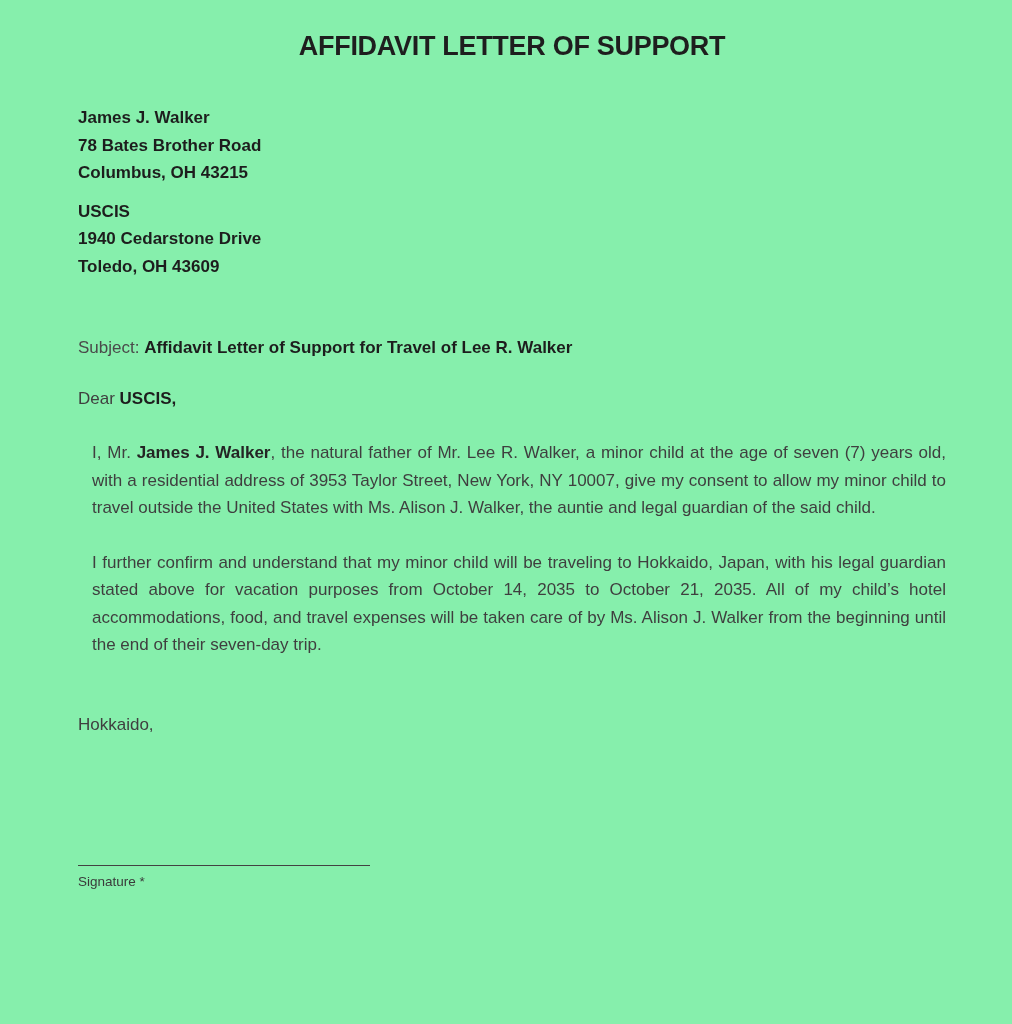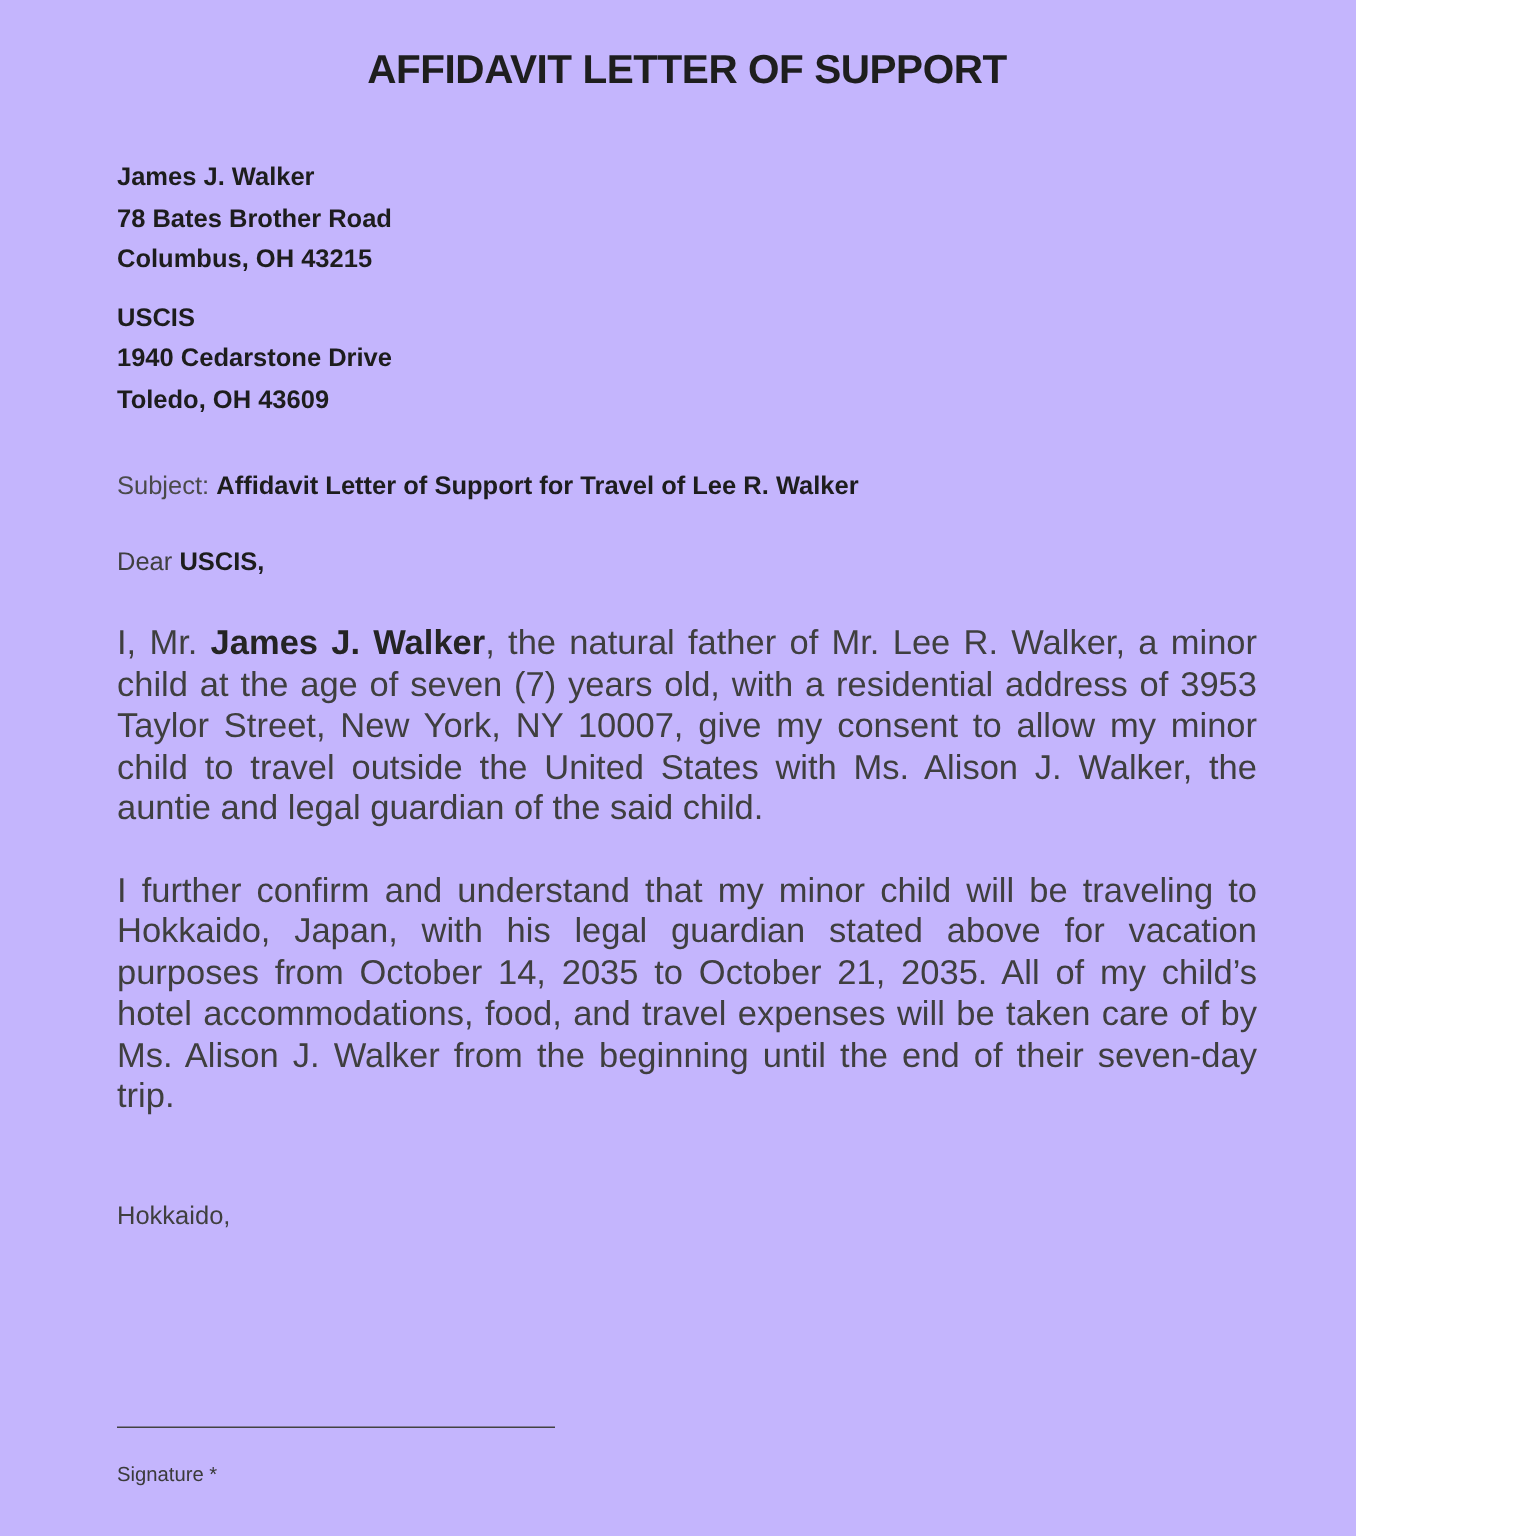--- a/index.html
+++ b/index.html
@@ -5,64 +5,65 @@
   * { margin: 0; padding: 0; box-sizing: border-box; }
   html, body { background: #ffffff; }
   body {
     width: 1012px;
     height: 1024px;
     font-family: "Liberation Sans", sans-serif;
     color: #3f3f3f;
     overflow: hidden;
   }
   .page {
-    width: 904px;
+    width: 1012px;
     height: 1024px;
-    background: #c4b5fd;
+    background: #86efac;
     padding: 0 66px 0 78px;
   }
   .doc-title {
     padding-top: 30px;
     text-align: center;
     font-size: 27px;
     line-height: 32px;
     font-weight: 700;
     letter-spacing: -0.3px;
     color: #1e1e1e;
   }
   .line {
     font-size: 17px;
     line-height: 27.5px;
   }
   .heavy { font-weight: 600; color: #1d1d1d; }
   .sender { margin-top: 42px; }
   .date-line { margin-top: 27px; }
   .recipient { margin-top: 11px; }
-  .subject { margin-top: 30px; }
+  .subject { margin-top: 54px; }
   .subject .subject-label { color: #4a4a4a; }
   .subject .subject-value { font-weight: 600; color: #1d1d1d; }
   .salutation { margin-top: 23px; }
   .salutation .bold-name { font-weight: 600; color: #1d1d1d; }
   .para {
     margin-top: 27px;
     text-align: justify;
-    font-size: 23px;
+    font-size: 17px;
     line-height: 27.5px;
     color: #3f3f3f;
+    margin-left: 14px;
   }
   .para .bold-name { font-weight: 700; color: #242424; }
   .valediction { margin-top: 52px; }
   .signature-block { margin-top: 127px; }
   .sig-line {
     width: 292px;
     height: 0;
     border-bottom: 1.5px solid #424242;
   }
   .sig-label {
-    margin-top: 22px;
+    margin-top: 7px;
     font-size: 13.5px;
     line-height: 18px;
     color: #3a3a3a;
   }
 </style>
 </head>
 <body>
 
 <div class="page">
 

